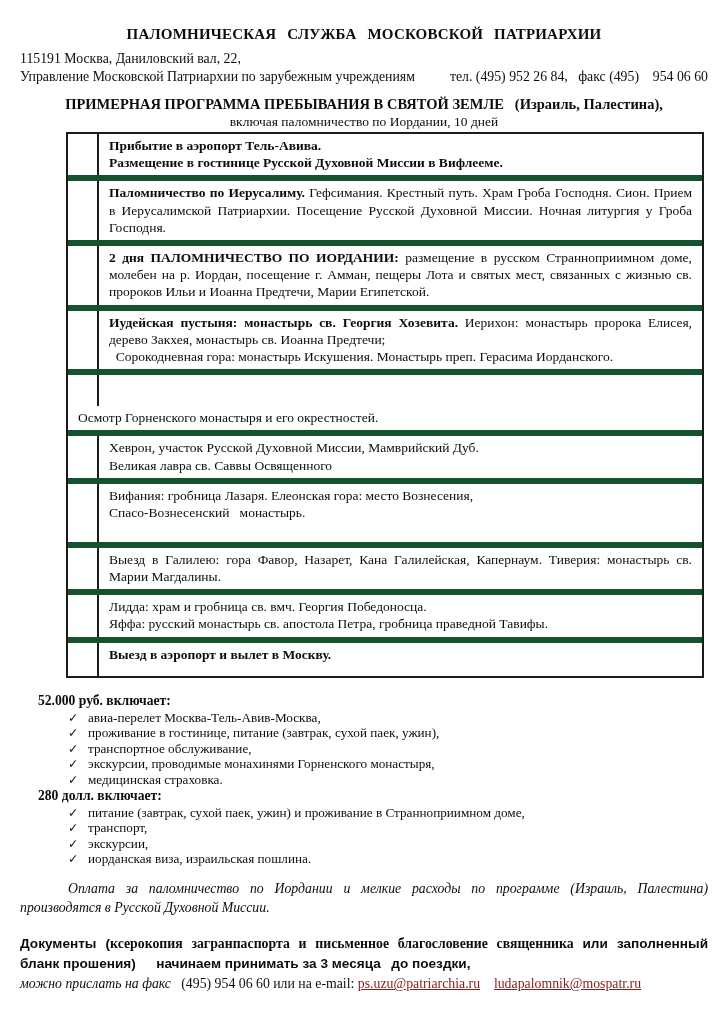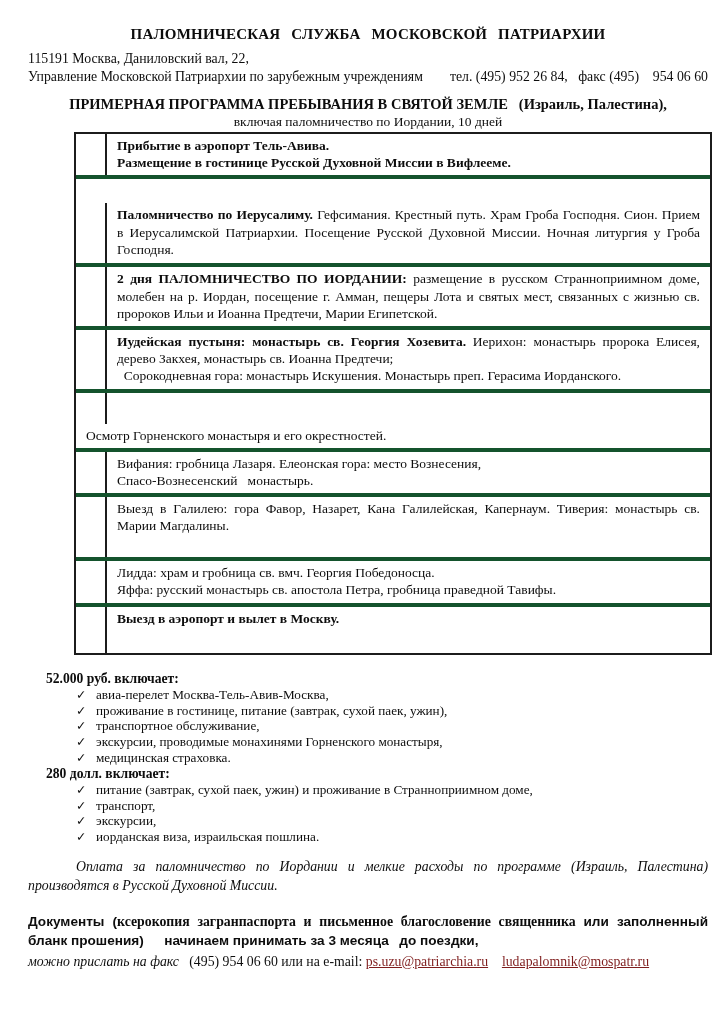--- a/index.html
+++ b/index.html
@@ -3,46 +3,46 @@
 <meta charset="utf-8">
 <style>
   * { box-sizing: border-box; margin: 0; padding: 0; }
   html, body { background: #ffffff; }
   body {
     width: 724px; height: 1024px;
     font-family: "Liberation Serif", serif;
     color: #0d0d0d;
     overflow: hidden;
   }
-  .page { padding: 26px 16px 0 28px; width: 724px; }
+  .page { padding: 26px 16px 0 20px; width: 724px; }
 
   
   .org {
     text-align: center; font-weight: bold; font-size: 15px;
     word-spacing: 7px; letter-spacing: 0.2px; margin-bottom: 7px;
   }
   .addr { font-size: 13.8px; line-height: 18px; }
   .dept-line { display: flex; justify-content: space-between; font-size: 13.8px; line-height: 18px; }
 
   
   .title { text-align: center; font-weight: bold; font-size: 14.5px; margin-top: 9px; line-height: 18px; }
   .subtitle { text-align: center; font-size: 13.5px; line-height: 17px; }
 
   
   .itable {
     margin-left: 46px; margin-top: 2px; width: 638px;
     border: 2px solid #1c1c1c;
   }
-  .trow { display: flex; border-bottom: 4px solid #14532d; }
+  .trow { display: flex; border-bottom: 6px solid #14532d; }
   .trow:last-child { border-bottom: none; }
   .tnum { width: 31px; flex: 0 0 31px; border-right: 2px solid #1c1c1c; }
   .tcell { flex: 1; padding: 3px 10px 4px 10px; font-size: 13.5px; line-height: 17.2px; }
   .tpara { text-align: justify; }
   .trow:nth-child(1)  { min-height: 45px; }
-  .trow:nth-child(2)  { min-height: 64px; margin-top: 24px; }
+  .trow:nth-child(2)  { min-height: 64px; }
   .trow:nth-child(3)  { min-height: 59px; }
   .trow:nth-child(4)  { min-height: 47px; }
   .trow:nth-child(5)  { min-height: 30px; flex-direction: column; }
   .trow:nth-child(6)  { min-height: 43px; }
   .trow:nth-child(7)  { min-height: 64px; }
   .trow:nth-child(8)  { min-height: 46px; }
   .trow:nth-child(9)  { min-height: 46px; }
   .trow:nth-child(10) { min-height: 33px; }
 
   
@@ -114,20 +114,27 @@
       </div>
       <div class="trow">
         <div class="tnum"></div>
         <div class="tcell">
           <div class="tpara"><span>Осмотр Горненского монастыря и его окрестностей.</span></div>
         </div>
       </div>
       <div class="trow">
         <div class="tnum"></div>
         <div class="tcell">
+          <div class="tpara"><span>Хеврон, участок Русской Духовной Миссии, Мамврийский Дуб.</span></div>
+          <div class="tpara"><span>Великая лавра св. Саввы Освященного</span></div>
+        </div>
+      </div>
+      <div class="trow">
+        <div class="tnum"></div>
+        <div class="tcell">
           <div class="tpara"><span>Вифания: гробница Лазаря. Елеонская гора: место Вознесения,</span></div>
           <div class="tpara"><span>Спасо-Вознесенский  монастырь.</span></div>
         </div>
       </div>
       <div class="trow">
         <div class="tnum"></div>
         <div class="tcell">
           <div class="tpara"><span>Выезд в Галилею: гора Фавор, Назарет, Кана Галилейская, Капернаум. Тиверия: монастырь св. Марии Магдалины.</span></div>
         </div>
       </div>

